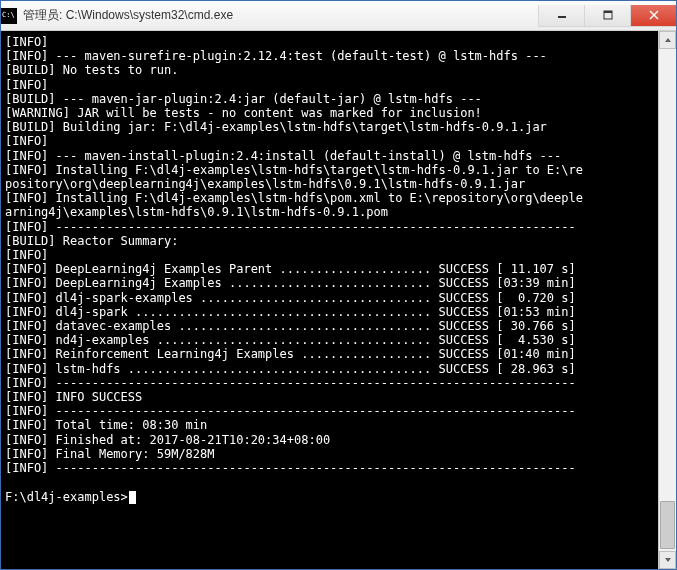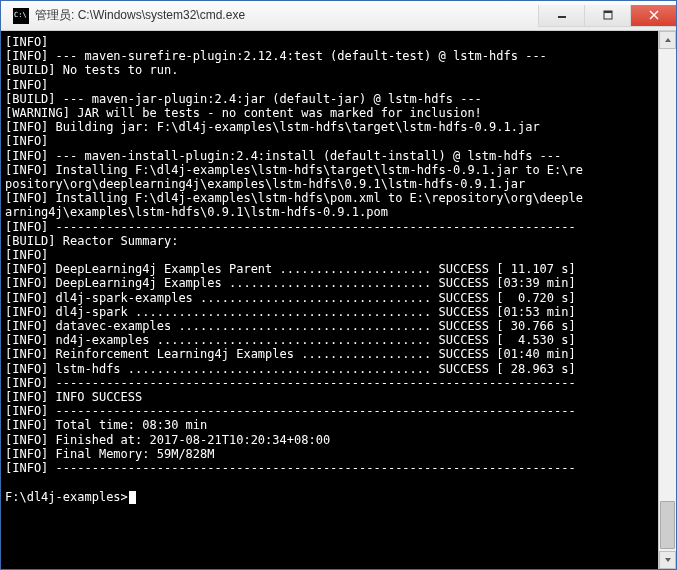--- a/index.html
+++ b/index.html
@@ -1,18 +1,18 @@
 <!DOCTYPE html>
 <html><head>
 <meta charset="utf-8">
 <style>
   * { box-sizing: border-box; margin: 0; padding: 0; }
   body { width: 677px; height: 570px; background: #4a89dc; font-family: 'Segoe UI', Tahoma, sans-serif; overflow: hidden; }
   .window { width: 100%; height: 100%; border: 1px solid #3b6bb0; border-radius: 0; background: #fff; display: flex; flex-direction: column; }
-  .titlebar { height: 30px; background: linear-gradient(#fcfcfc,#ececec); border-bottom: 1px solid #d0d0d0; display: flex; align-items: center; padding: 0 0 0 12px; position: relative; }
+  .titlebar { height: 30px; background: linear-gradient(#fcfcfc,#ececec); border-bottom: 1px solid #d0d0d0; display: flex; align-items: center; padding: 0 0 0 0; position: relative; }
   .titlebar .icon { width: 16px; height: 16px; background: #000; display: inline-block; margin-right: 6px; position: relative; }
   .titlebar .icon::after { content:"C:\\"; position:absolute; color:#fff; font-size:7px; left:1px; top:3px; font-family: Consolas, monospace; }
   .titlebar .title { font-size: 12px; color: #333; }
   .win-buttons { display: flex; margin-left: auto; height: 22px; }
   .win-btn { width: 46px; height: 22px; display: flex; align-items: center; justify-content: center; border-left: 1px solid #d6d6d6; border-bottom: 1px solid #d6d6d6; background: linear-gradient(#f4f4f4,#e4e4e4); cursor: default; }
   .win-btn.close { background: linear-gradient(#e56f61,#d9402d); }
   .win-btn svg { display:block; }
   .console-wrap { flex: 1; background: #000; padding: 4px 6px 4px 4px; position: relative; overflow: hidden; }
   .console { font-family: 'Consolas','Lucida Console',monospace; font-size: 12px; line-height: 14.2px; color: #fff; white-space: pre; letter-spacing: 0; }
   .scrollbar { position: absolute; right: 0; top: 0; bottom: 0; width: 18px; background: #efefef; border-left: 1px solid #c8c8c8; display:flex; flex-direction:column; }
@@ -48,21 +48,21 @@
       </div>
     </div>
   </div>
   <div class="console-wrap">
     <div class="console"><span>[INFO]</span>
 <span>[INFO] --- maven-surefire-plugin:2.12.4:test (default-test) @ lstm-hdfs ---</span>
 <span>[BUILD] No tests to run.</span>
 <span>[INFO]</span>
 <span>[BUILD] --- maven-jar-plugin:2.4:jar (default-jar) @ lstm-hdfs ---</span>
 <span>[WARNING] JAR will be tests - no content was marked for inclusion!</span>
-<span>[INFO] Building jar: F:\dl4j-examples\lstm-hdfs\target\lstm-hdfs-0.9.1.jar</span>
+<span>[BUILD] Building jar: F:\dl4j-examples\lstm-hdfs\target\lstm-hdfs-0.9.1.jar</span>
 <span>[INFO]</span>
 <span>[INFO] --- maven-install-plugin:2.4:install (default-install) @ lstm-hdfs ---</span>
 <span>[INFO] Installing F:\dl4j-examples\lstm-hdfs\target\lstm-hdfs-0.9.1.jar to E:\re</span>
 <span>pository\org\deeplearning4j\examples\lstm-hdfs\0.9.1\lstm-hdfs-0.9.1.jar</span>
 <span>[INFO] Installing F:\dl4j-examples\lstm-hdfs\pom.xml to E:\repository\org\deeple</span>
 <span>arning4j\examples\lstm-hdfs\0.9.1\lstm-hdfs-0.9.1.pom</span>
 <span>[INFO] ------------------------------------------------------------------------</span>
 <span>[BUILD] Reactor Summary:</span>
 <span>[INFO]</span>
 <span>[INFO] DeepLearning4j Examples Parent ..................... SUCCESS [ 11.107 s]</span>

